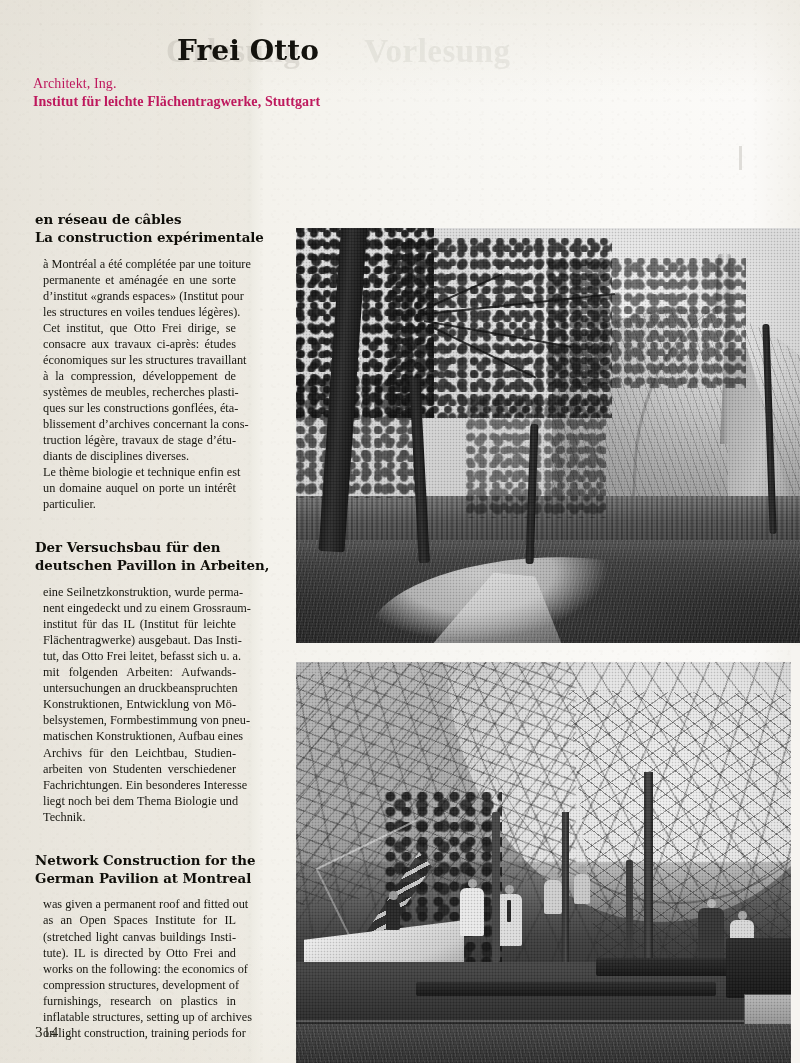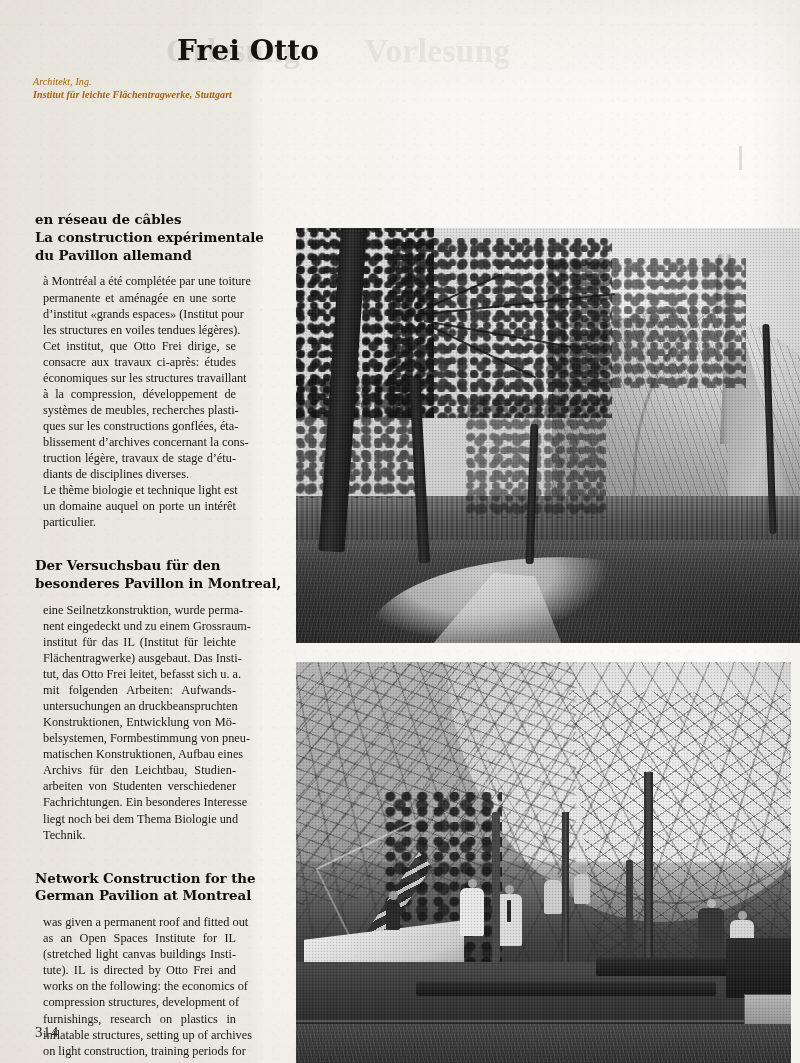--- a/index.html
+++ b/index.html
@@ -93,26 +93,25 @@
     font-weight: 700;
     font-size: 28px;
     line-height: 1.06;
     letter-spacing: .1px;
     color: #13120d;
     margin: 0 0 9px 0;
     text-align: center;
   }
   .author-role,
   .author-inst {
-    font-size: 10px;
+    font-size: 14px;
     line-height: 1.34;
     letter-spacing: .1px;
-    color: #a16207;
+    color: #be185d;
     margin: 0;
-    font-style: italic;
   }
   .author-inst { font-weight: 700; }
 
   
   .textcol {
     position: absolute;
     left: 35px;
     top: 211px;
     width: 209px;
   }
@@ -480,45 +479,44 @@
     <h1 class="author-name">Frei Otto</h1>
     <p class="author-role">Architekt, Ing.</p>
     <p class="author-inst">Institut für leichte Flächentragwerke, Stuttgart</p>
   </div>
 
   <div class="textcol" id="text-column">
       <div class="article">
         <h2 class="art-title">
           <span class="tl">en réseau de câbles</span>
           <span class="tl">La construction expérimentale</span>
-          <span class="tl">du Pavillon allemand</span>
         </h2>
         <div class="art-body">
           <span class="jline">à Montréal a été complétée par une toiture</span>
           <span class="jline">permanente et aménagée en une sorte</span>
           <span class="jline">d’institut «grands espaces» (Institut pour</span>
           <span class="jline">les structures en voiles tendues légères).</span>
           <span class="jline">Cet institut, que Otto Frei dirige, se</span>
           <span class="jline">consacre aux travaux ci-après: études</span>
           <span class="jline">économiques sur les structures travaillant</span>
           <span class="jline">à la compression, développement de</span>
           <span class="jline">systèmes de meubles, recherches plasti-</span>
           <span class="jline">ques sur les constructions gonflées, éta-</span>
           <span class="jline">blissement d’archives concernant la cons-</span>
           <span class="jline">truction légère, travaux de stage d’étu-</span>
           <span class="jline last">diants de disciplines diverses.</span>
-          <span class="jline">Le thème biologie et technique light est</span>
+          <span class="jline">Le thème biologie et technique enfin est</span>
           <span class="jline">un domaine auquel on porte un intérêt</span>
           <span class="jline last">particulier.</span>
         </div>
       </div>
       <div class="article">
         <h2 class="art-title">
           <span class="tl">Der Versuchsbau für den</span>
-          <span class="tl">besonderes Pavillon in Montreal,</span>
+          <span class="tl">deutschen Pavillon in Arbeiten,</span>
         </h2>
         <div class="art-body">
           <span class="jline">eine Seilnetzkonstruktion, wurde perma-</span>
           <span class="jline">nent eingedeckt und zu einem Grossraum-</span>
           <span class="jline">institut für das IL (Institut für leichte</span>
           <span class="jline">Flächentragwerke) ausgebaut. Das Insti-</span>
           <span class="jline">tut, das Otto Frei leitet, befasst sich u. a.</span>
           <span class="jline">mit folgenden Arbeiten: Aufwands-</span>
           <span class="jline">untersuchungen an druckbeanspruchten</span>
           <span class="jline">Konstruktionen, Entwicklung von Mö-</span>

